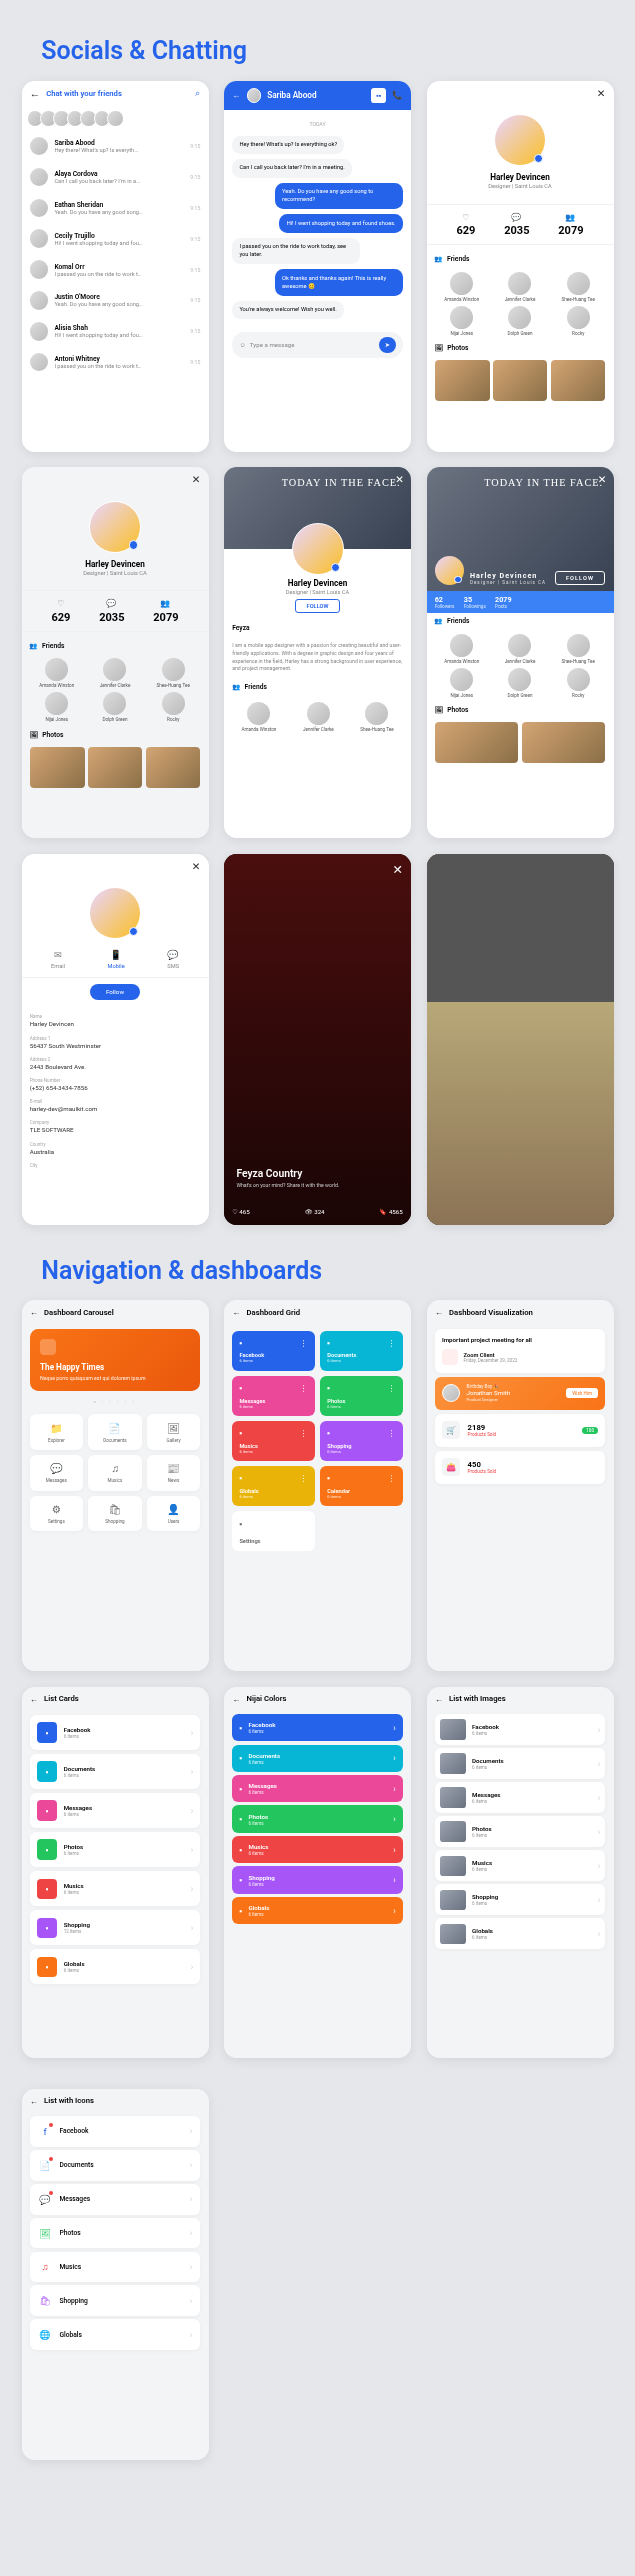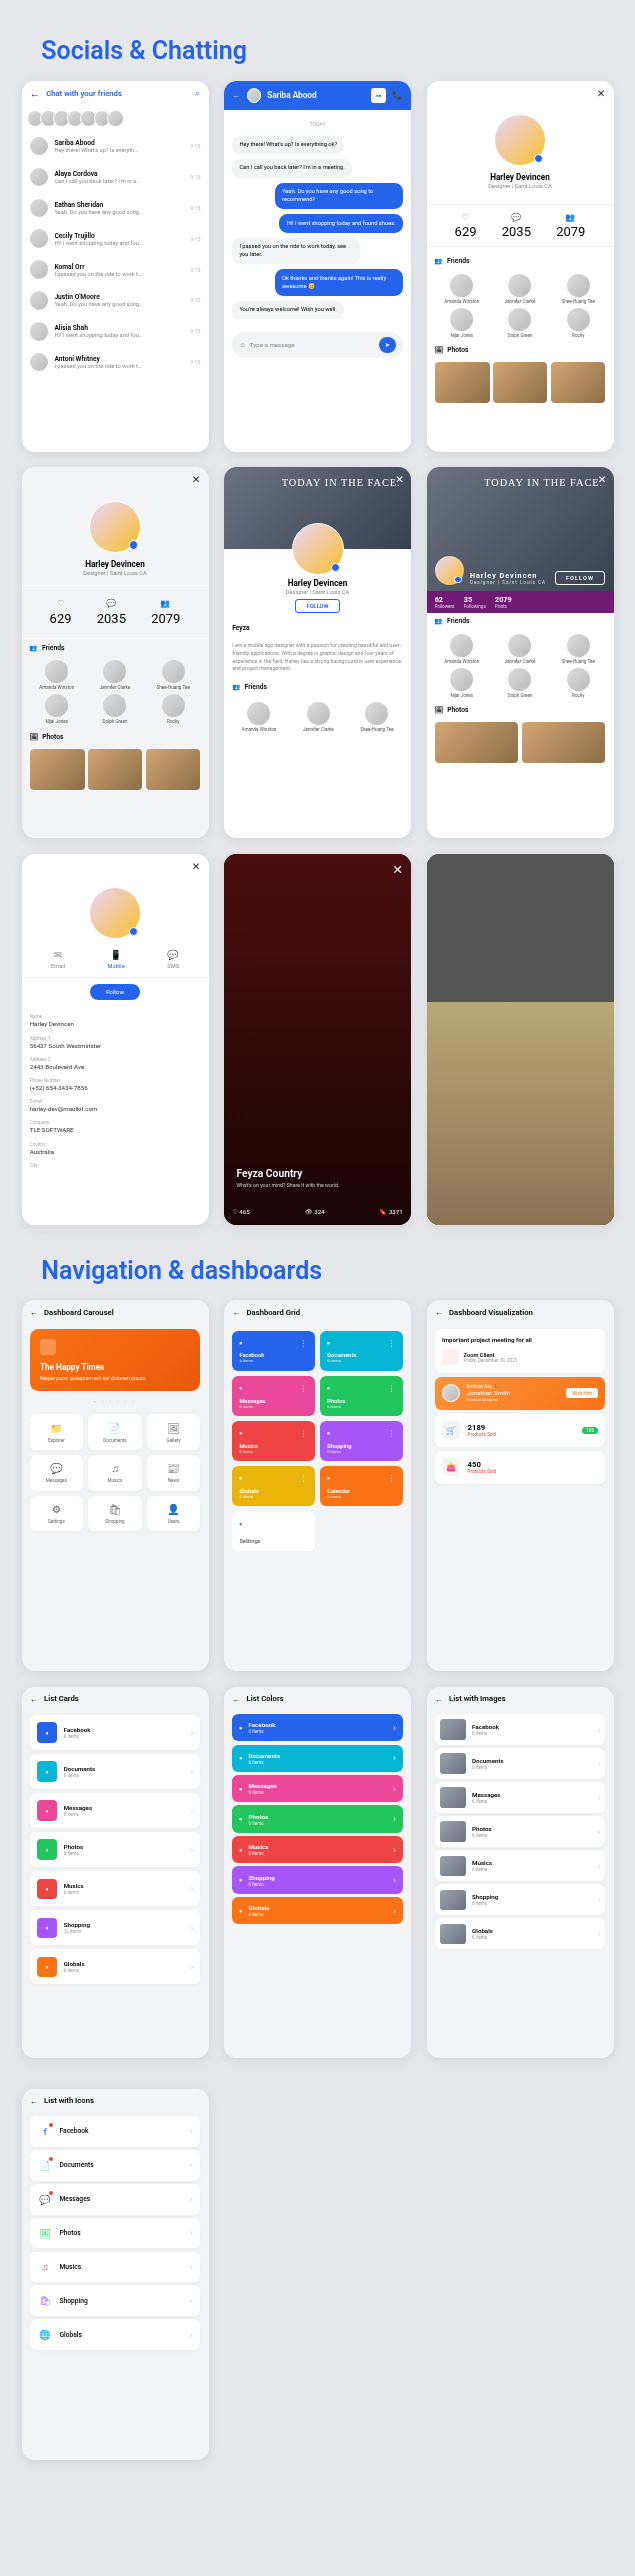--- a/index.html
+++ b/index.html
@@ -33,21 +33,21 @@
 .msg-out{background:#2563eb;color:#fff;align-self:flex-end}
 .msg-label{font-size:5.2px;color:#aaa;text-align:center;margin:3.1px 0}
 .msg-input{margin:4.1px 8.2px 8.2px;padding:5.2px 7.2px;background:#f3f4f6;border-radius:12.4px;display:flex;align-items:center;gap:4.1px;font-size:6.2px;color:#888}
 .send-btn{width:16.5px;height:16.5px;background:#2563eb;border-radius:50%;margin-left:auto;display:flex;align-items:center;justify-content:center;color:#fff}
 .profile-top{display:flex;flex-direction:column;align-items:center;padding:8.2px}
 .profile-name{font-weight:700;font-size:8.2px;margin-top:6.2px}
 .profile-sub{color:#888;font-size:5.7px;margin-top:1px}
 .stats{display:flex;justify-content:space-around;padding:7.2px 15.5px;border-top:0.5px solid #f0f0f0;border-bottom:0.5px solid #f0f0f0;margin:6.2px 0}
 .stat{text-align:center}
 .stat-icon{font-size:8.2px;color:#888;margin-bottom:2.1px}
-.stat-val{font-weight:400;font-size:13px}
+.stat-val{font-weight:700;font-size:11px}
 .section-h{display:flex;align-items:center;gap:4.1px;padding:4.1px 8.2px;font-weight:600;font-size:6.7px}
 .friends-grid{display:grid;grid-template-columns:repeat(3,1fr);gap:4.1px;padding:4.1px 8.2px}
 .friend{text-align:center}
 .friend .avatar{width:23px;height:23px;margin:0 auto 2.1px}
 .friend-name{font-size:4.6px;color:#555}
 .photos-row{display:flex;gap:3.1px;padding:4.1px 8.2px}
 .photo{flex:1;height:41px;background:linear-gradient(135deg,#d4a574,#8b6f47);border-radius:4.1px}
 .cover{height:82px;background:linear-gradient(135deg,#6b7280,#374151);position:relative;display:flex;align-items:center;justify-content:center;color:#fff;font-size:10.3px;letter-spacing:1px}
 .cover-overlay{position:absolute;bottom:-26px;left:50%;transform:translateX(-50%)}
 .follow-btn{border:0.8px solid #2563eb;color:#2563eb;padding:3.1px 10.3px;border-radius:3.1px;font-size:5.7px;font-weight:600;display:inline-block;margin-top:4.1px}
@@ -412,21 +412,21 @@
       <div class="avatar avatar-md" style="background:linear-gradient(135deg,#e9d5ff,#fbbf24);position:relative">
             <div class="badge-dot" style="width:7.2px;height:7.2px"></div>
           </div>
       <div style="flex:1">
         <div style="color:#fff;font-weight:700;font-size:7.2px">Harley Devincen</div>
         <div style="color:#ddd;font-size:4.6px">Designer | Saint Louis CA</div>
       </div>
       <div class="follow-btn" style="border-color:#fff;color:#fff">FOLLOW</div>
     </div>
   </div>
-  <div class="stats-overlay" style="background:#701a75" id="stats3">
+  <div class="stats-overlay" style="background:#3b82f6" id="stats3">
         <div class="stat">
           <div class="sv">62</div>
           <div class="sl">Followers</div>
         </div>
         <div class="stat">
           <div class="sv">35</div>
           <div class="sl">Followings</div>
         </div>
         <div class="stat">
           <div class="sv">2079</div>
@@ -538,21 +538,21 @@
     <span class="story-close">✕</span>
     <div class="story-body">
       <div>
         <div class="story-name">Feyza Country</div>
         <div class="story-sub">What's on your mind? Share it with the world.</div>
       </div>
     </div>
     <div class="story-stats" id="storystats">
           <div>♡ 465</div>
           <div>👁 324</div>
-          <div>🔖 3371</div>
+          <div>🔖 4565</div>
         </div>
   </div>
 </div>
 
 <div class="phone phone-dark">
   <div class="story-img">
     <span class="story-close">✕</span>
     <div class="wheat"></div>
   </div>
 </div>
@@ -815,21 +815,21 @@
             <div class="list-sub">6 items</div>
           </div>
           <span class="chev">›</span>
         </div>
       </div>
 </div>
 
 <div class="phone bg-gray">
   <div class="dash-header">
         <span>←</span>
-        <span class="header-title">List Colors</span>
+        <span class="header-title">Nijai Colors</span>
       </div>
   <div id="listcolors">
         <div class="color-row" style="background:#2563eb">
           <span class="ic">▪</span>
           <div style="flex:1">
             <div style="font-size:6.2px;font-weight:600">Facebook</div>
             <div style="font-size:4.6px;opacity:.85">6 items</div>
           </div>
           <span>›</span>
         </div>

